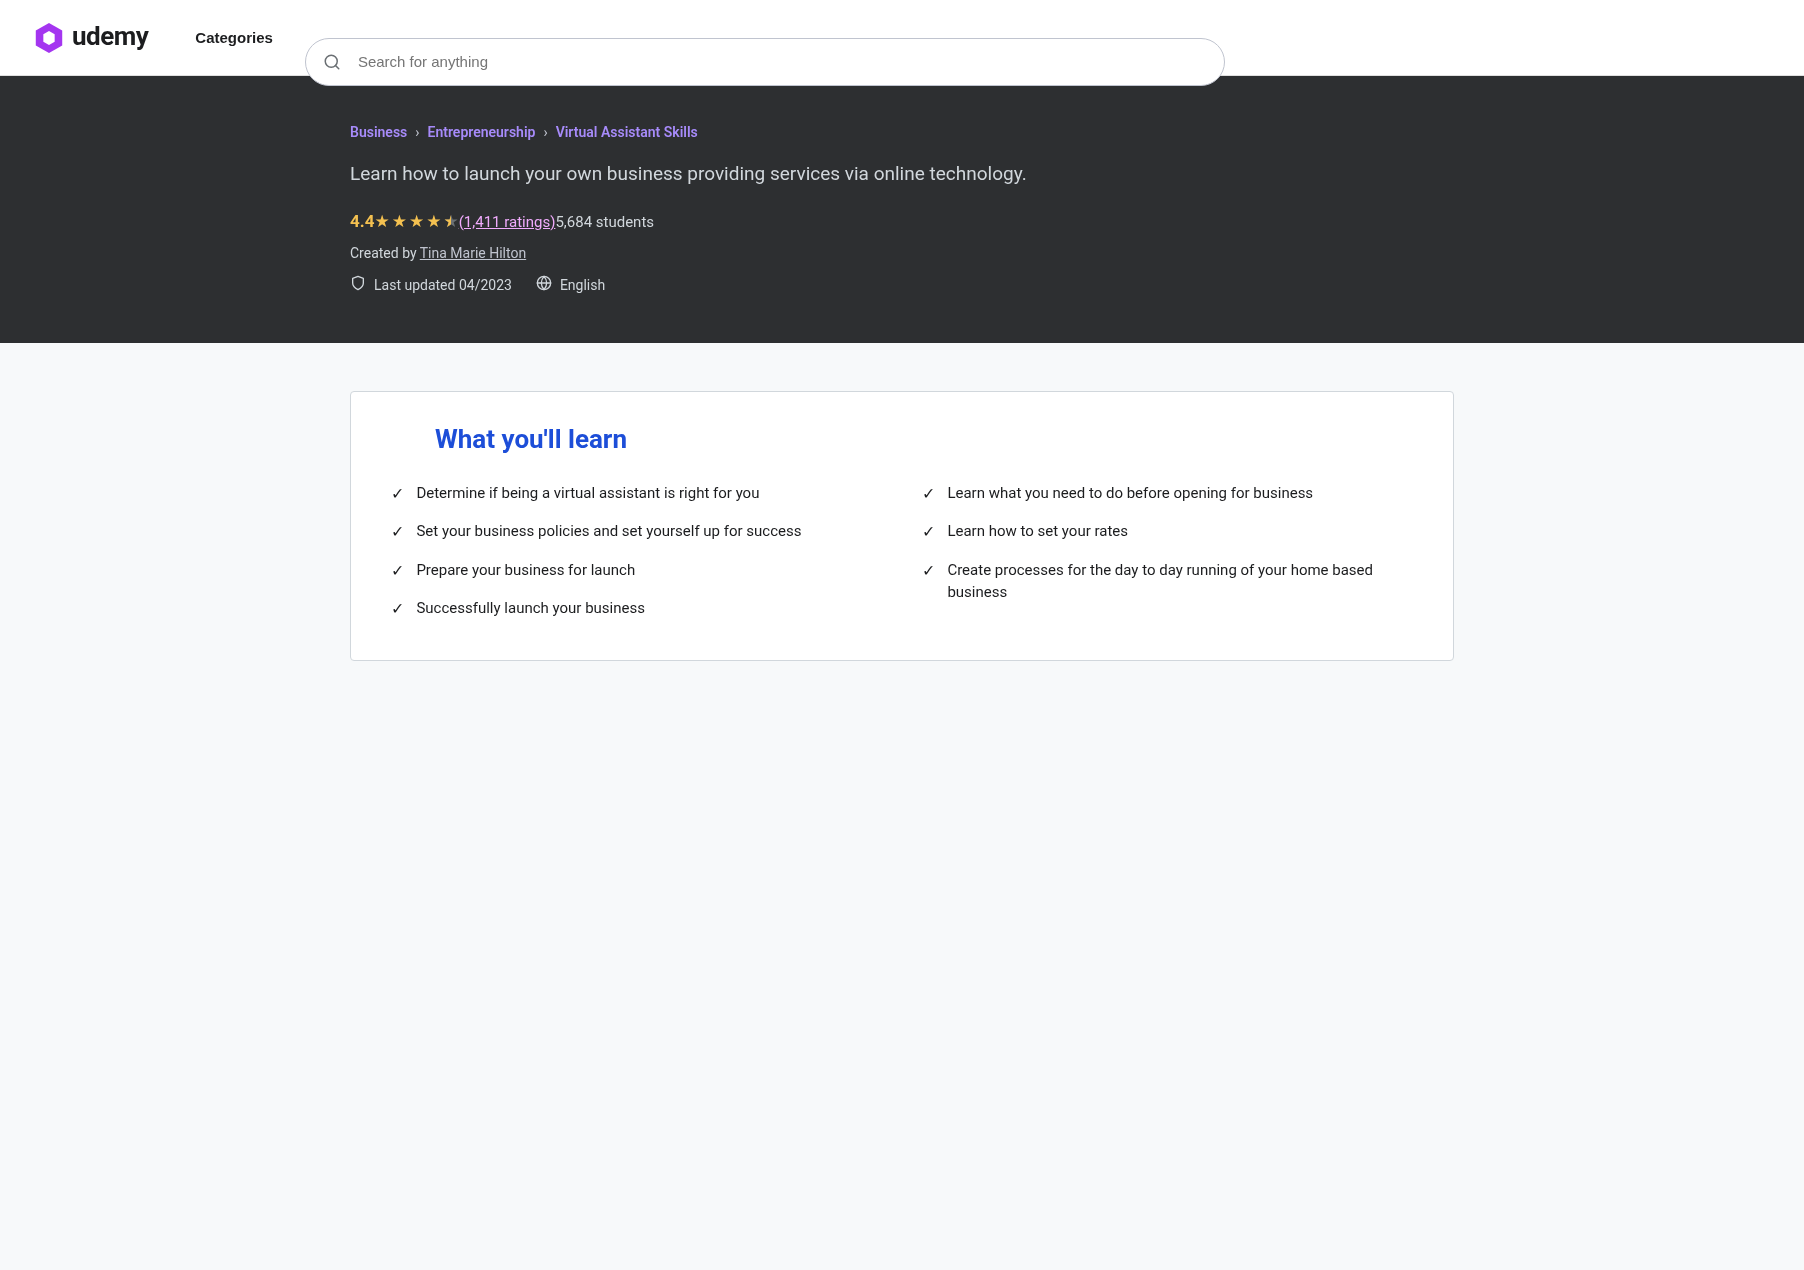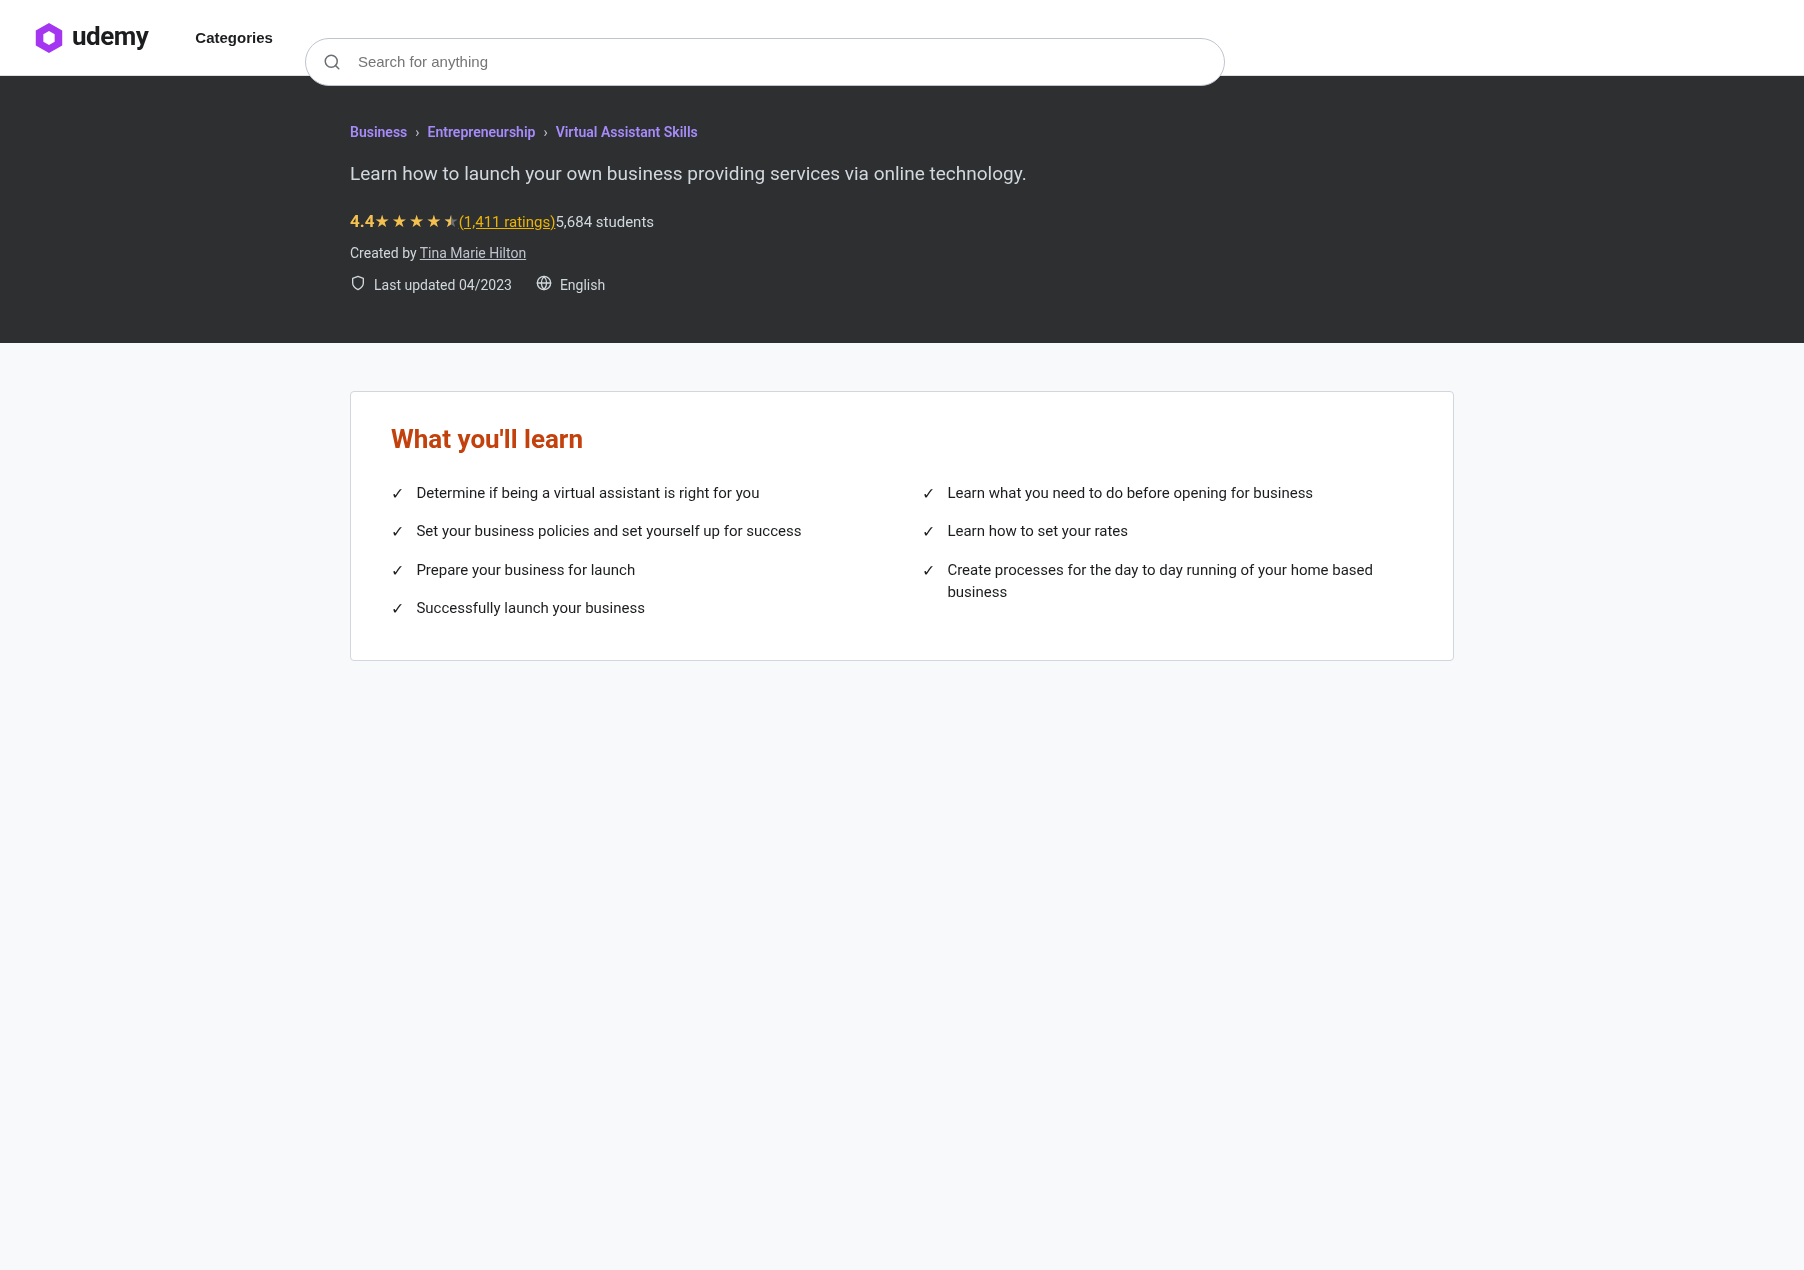--- a/index.html
+++ b/index.html
@@ -155,21 +155,21 @@
       display: flex;
       gap: 2px;
     }
 
     .star {
       color: #f4c150;
       font-size: 17px;
     }
 
     .ratings-link {
-      color: #eab308;
+      color: #f0abfc;
       font-size: 15px;
       text-decoration: underline;
       cursor: pointer;
     }
 
     .students-text {
       color: #d1d7dc;
       font-size: 15px;
     }
 
@@ -213,22 +213,23 @@
     .learn-box {
       border: 1.5px solid #d1d7dc;
       border-radius: 4px;
       background: #fff;
       padding: 32px 40px 40px;
     }
 
     .learn-box h2 {
       font-size: 26px;
       font-weight: 700;
-      color: #c2410c;
+      color: #1d4ed8;
       margin-bottom: 28px;
+      margin-left: 44px;
     }
 
     .learn-grid {
       display: grid;
       grid-template-columns: 1fr 1fr;
       gap: 16px 40px;
     }
 
     .learn-item {
       display: flex;

